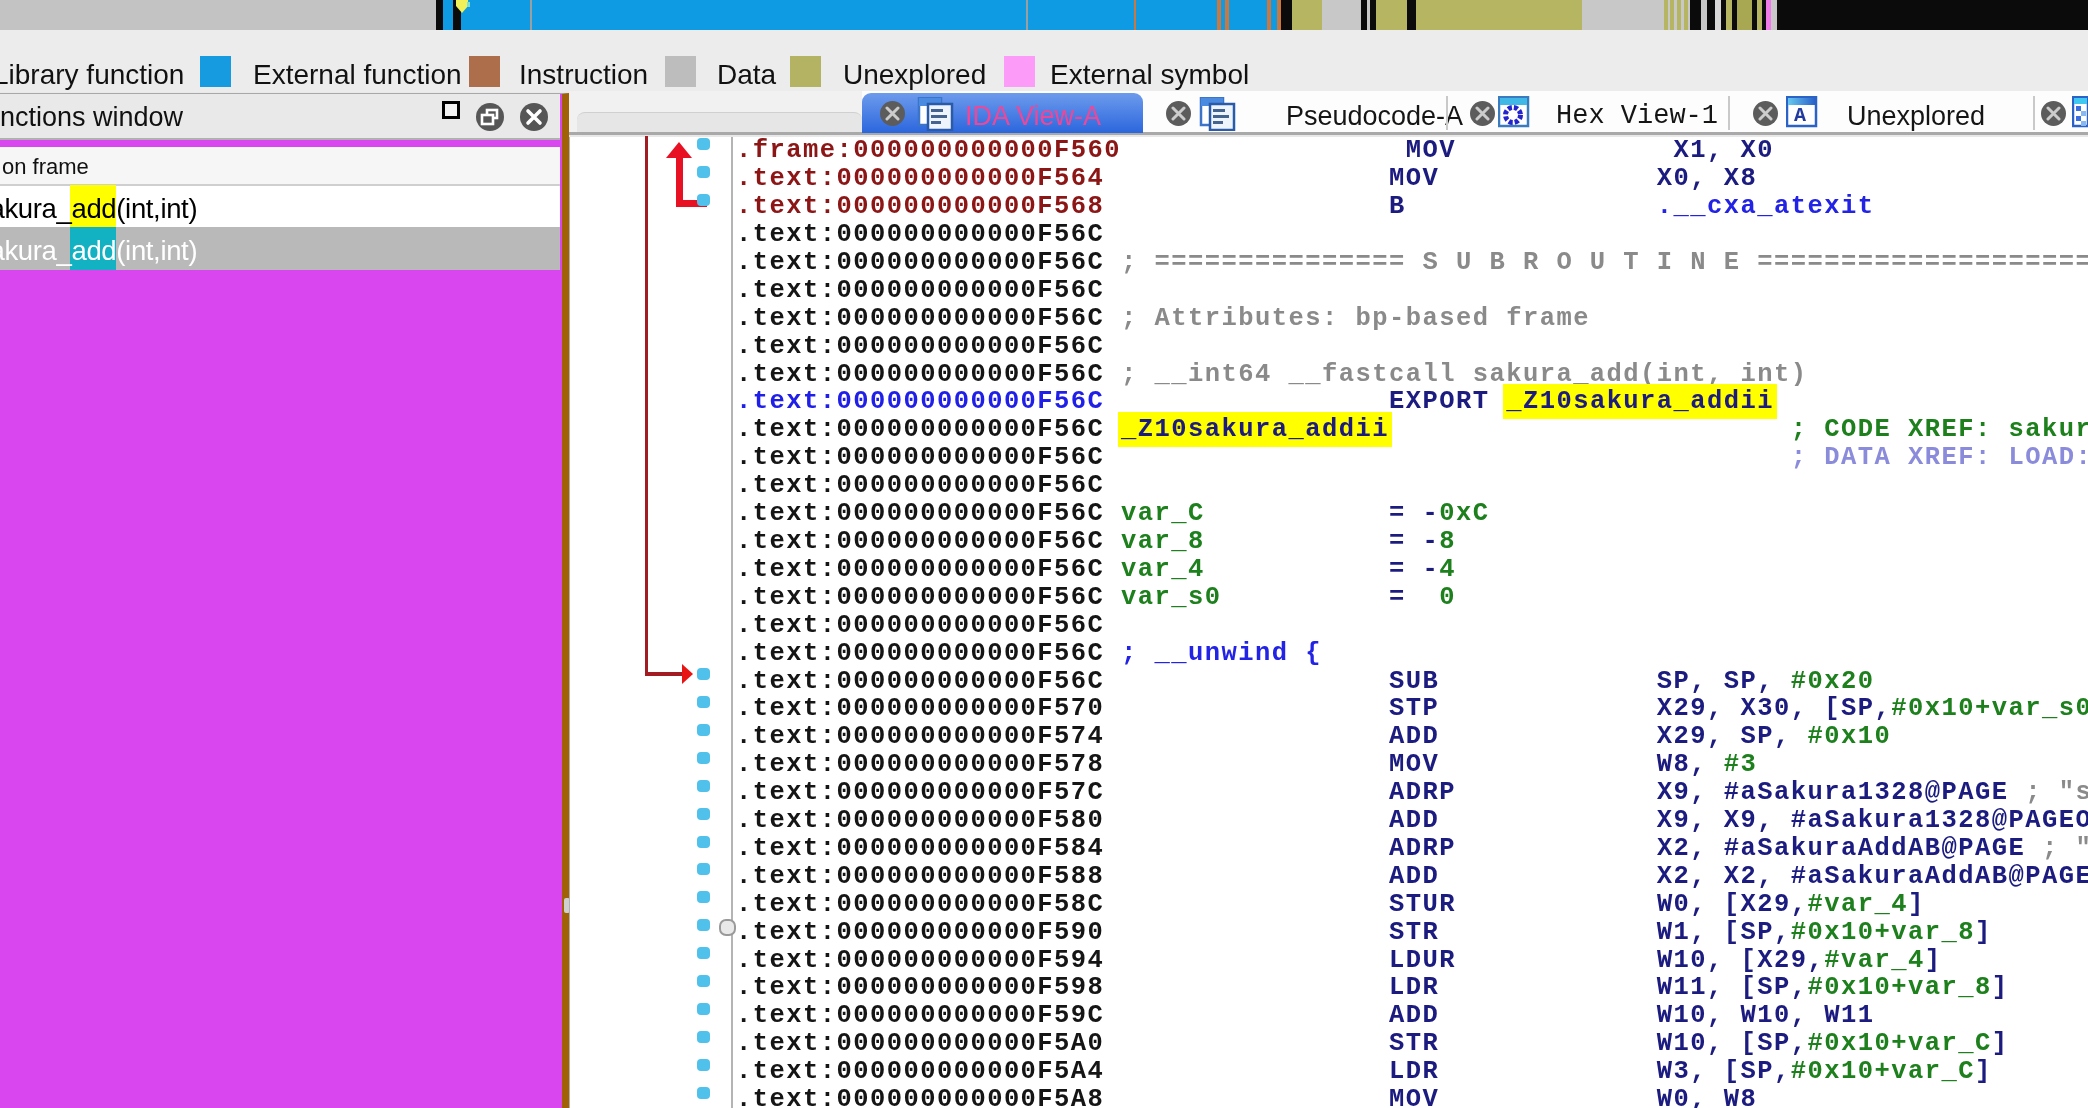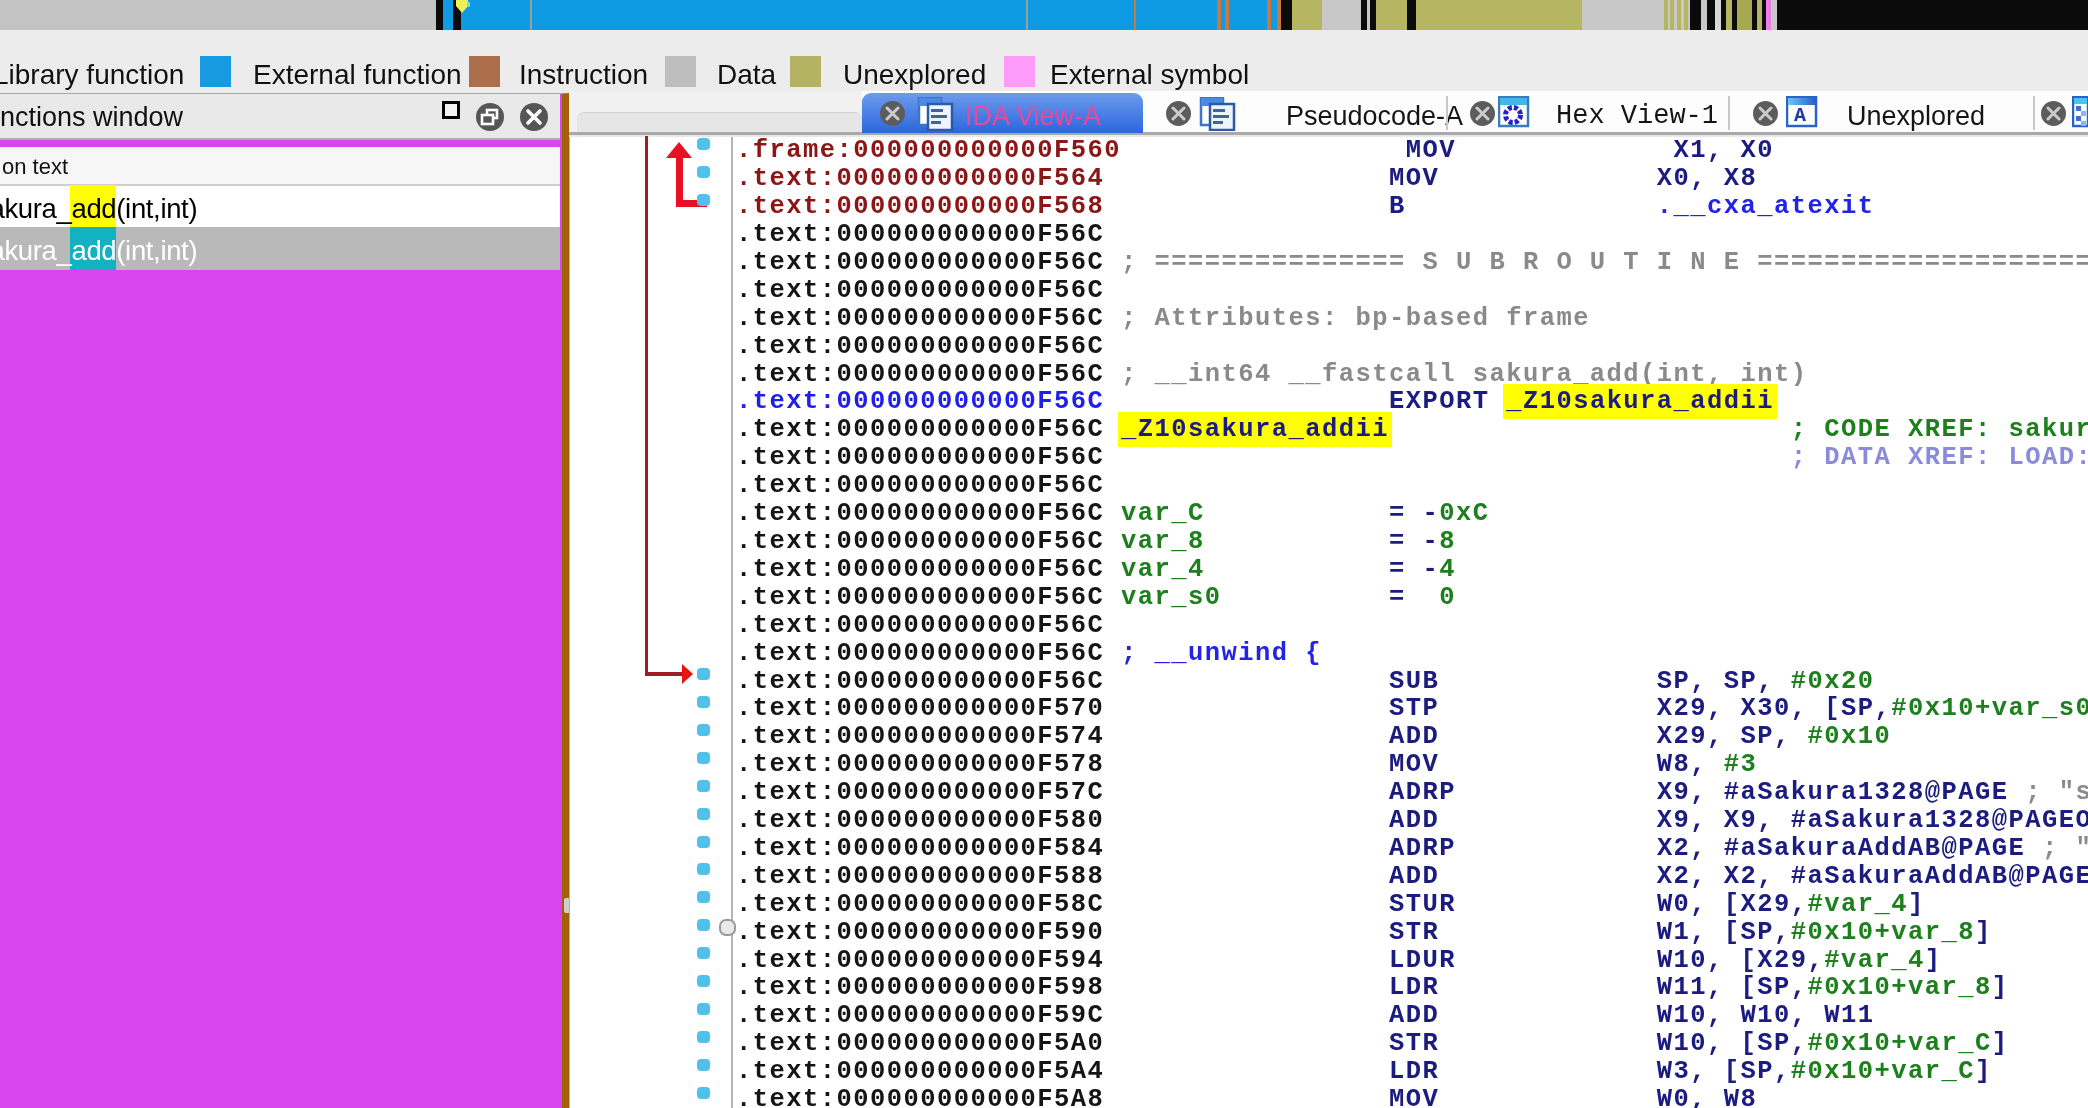--- a/index.html
+++ b/index.html
@@ -87,21 +87,21 @@
         <rect x="11" y="7" width="10" height="8" fill="none" stroke="#fff" stroke-width="2.6"></rect>
         <rect x="6" y="12" width="11" height="9" fill="#565656" stroke="#fff" stroke-width="2.6"></rect>
       </svg>
   </div>
   <div class="abs" style="left:520px;top:9px;width:28px;height:28px;border-radius:15px;background:#565656;">
     <svg width="28" height="28">
         <path d="M8 8 L20 20 M20 8 L8 20" stroke="#fff" stroke-width="3.6" stroke-linecap="round"></path>
       </svg>
   </div>
   <div class="abs" style="left:0;top:53px;width:560px;height:37px;background:#f6f6f6;border-bottom:2px solid #cfcfcf;"></div>
-  <div class="abs" style="left:2px;top:60px;font-size:22px;color:#111;">on text</div>
+  <div class="abs" style="left:2px;top:60px;font-size:22px;color:#111;">on frame</div>
 
   <div class="abs" style="left:0;top:92px;width:560px;height:41px;background:#fff;"></div>
   <div class="abs" style="left:70px;top:91px;width:46px;height:42px;background:#ffff00;"></div>
   <div class="abs" style="left:-10.5px;top:99px;font-size:27.5px;letter-spacing:-0.35px;color:#000;">akura_add(int,int)</div>
 
   <div class="abs" style="left:0;top:133px;width:560px;height:43px;background:#b9b9b9;"></div>
   <div class="abs" style="left:70px;top:133px;width:46px;height:43px;background:#12b2c2;"></div>
   <div class="abs" style="left:-10.5px;top:141px;font-size:27.5px;letter-spacing:-0.35px;color:#fff;">akura_add(int,int)</div>
 </div>
 

